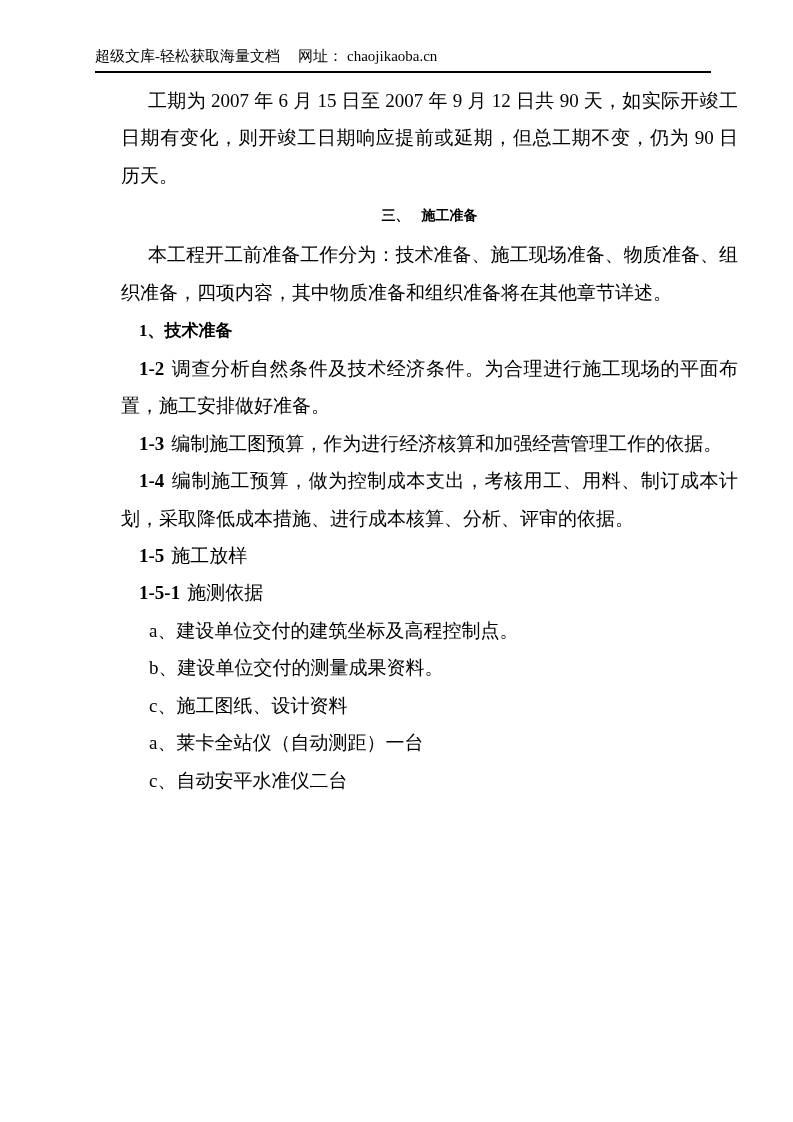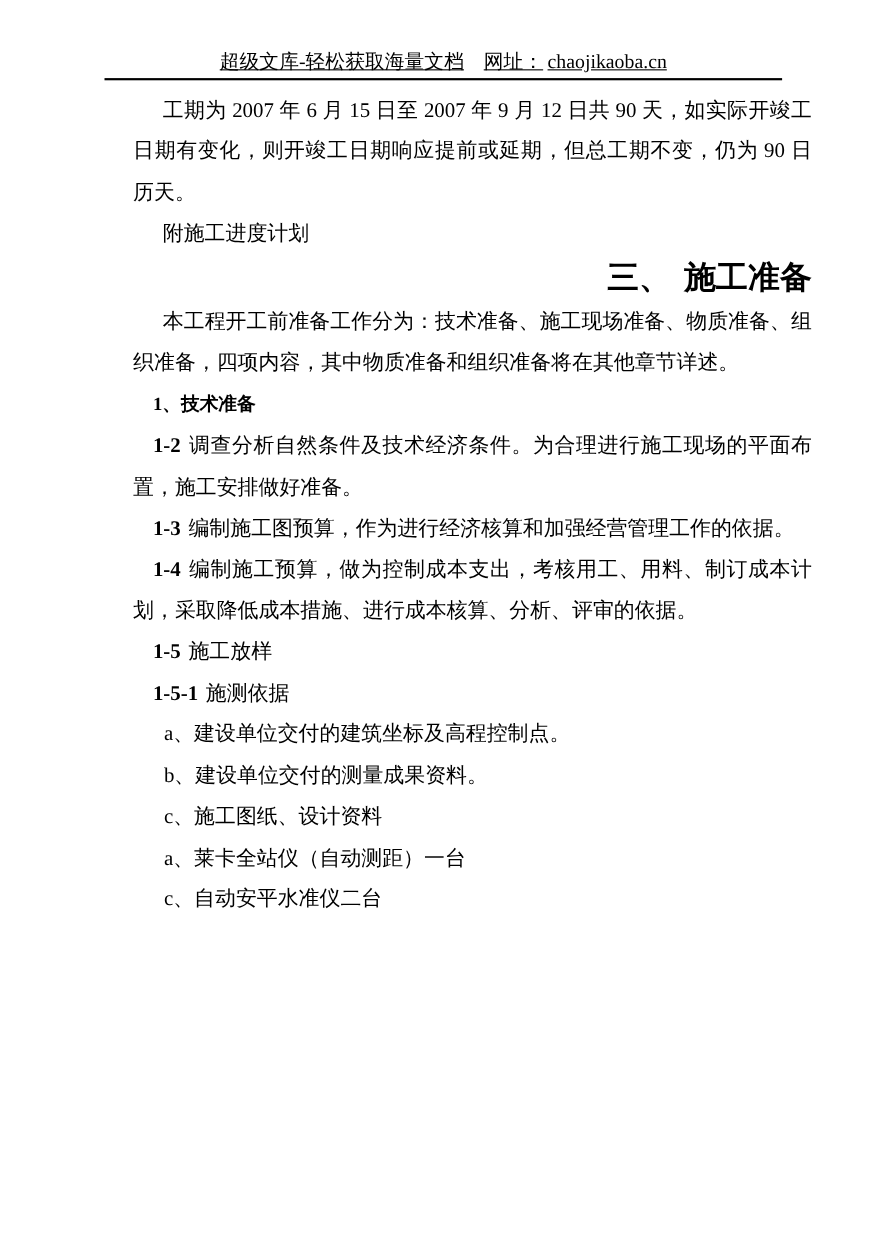--- a/index.html
+++ b/index.html
@@ -15,25 +15,24 @@
     overflow: hidden;
     font-family: "Liberation Serif", "DejaVu Serif", serif;
     color: #000000;
   }
   
   .doc-header {
     position: absolute;
     top: 46px;
     left: 95px;
     width: 616px;
-    text-align: center;
-    font-size: 18px;
+    text-align: left;
+    font-size: 15px;
     line-height: 20px;
     white-space: nowrap;
-    text-decoration: underline;
   }
   .doc-header .url-label { margin-left: 18px; }
   .doc-header .url { margin-left: 4px; }
   .header-rule {
     position: absolute;
     top: 71px;
     left: 95px;
     width: 616px;
     height: 0;
     border-top: 2px solid #000000;
@@ -52,25 +51,25 @@
   .doc-body p, .doc-body h2, .doc-body h3 {
     margin: 0;
     padding: 0;
     font-weight: normal;
   }
   .p-indent   { text-indent: 27px; }     
   .p-num      { text-indent: 18px; }     
   .p-sub      { text-indent: 28px; }     
   .num-prefix { font-weight: bold; margin-right: 7px; }
   h2.h-section {
-    font-size: 29px;
+    font-size: 14px;
     font-weight: bold;
     line-height: 41px;
     margin-top: 1px;
-    text-align: right;
+    text-align: center;
   }
   h2.h-section .h-num { margin-right: 12px; }
   h3.h-sub {
     font-size: 17px;
     font-weight: bold;
     line-height: 39px;
     text-indent: 18px;
     text-align: left;
   }
 </style>
@@ -81,21 +80,20 @@
 
   <div class="doc-header">
     <span>超级文库-轻松获取海量文档</span><span class="url-label">网址：</span><span class="url">chaojikaoba.cn</span>
   </div>
   <div class="header-rule"></div>
 
   <div class="doc-body">
 
     <p class="p-indent">工期为 2007 年 6 月 15 日至 2007 年 9 月 12 日共 90 天，如实际开竣工日期有变化，则开竣工日期响应提前或延期，但总工期不变，仍为 90 日历天。</p>
 
-    <p class="p-indent">附施工进度计划</p>
 
     <h2 class="h-section"><span class="h-num">三、</span><span>施工准备</span></h2>
 
     <p class="p-indent">本工程开工前准备工作分为：技术准备、施工现场准备、物质准备、组织准备，四项内容，其中物质准备和组织准备将在其他章节详述。</p>
 
     <h3 class="h-sub"><span>1、</span><span>技术准备</span></h3>
 
 
     <p class="p-num"><span class="num-prefix">1-2</span><span>调查分析自然条件及技术经济条件。为合理进行施工现场的平面布置，施工安排做好准备。</span></p>
 

